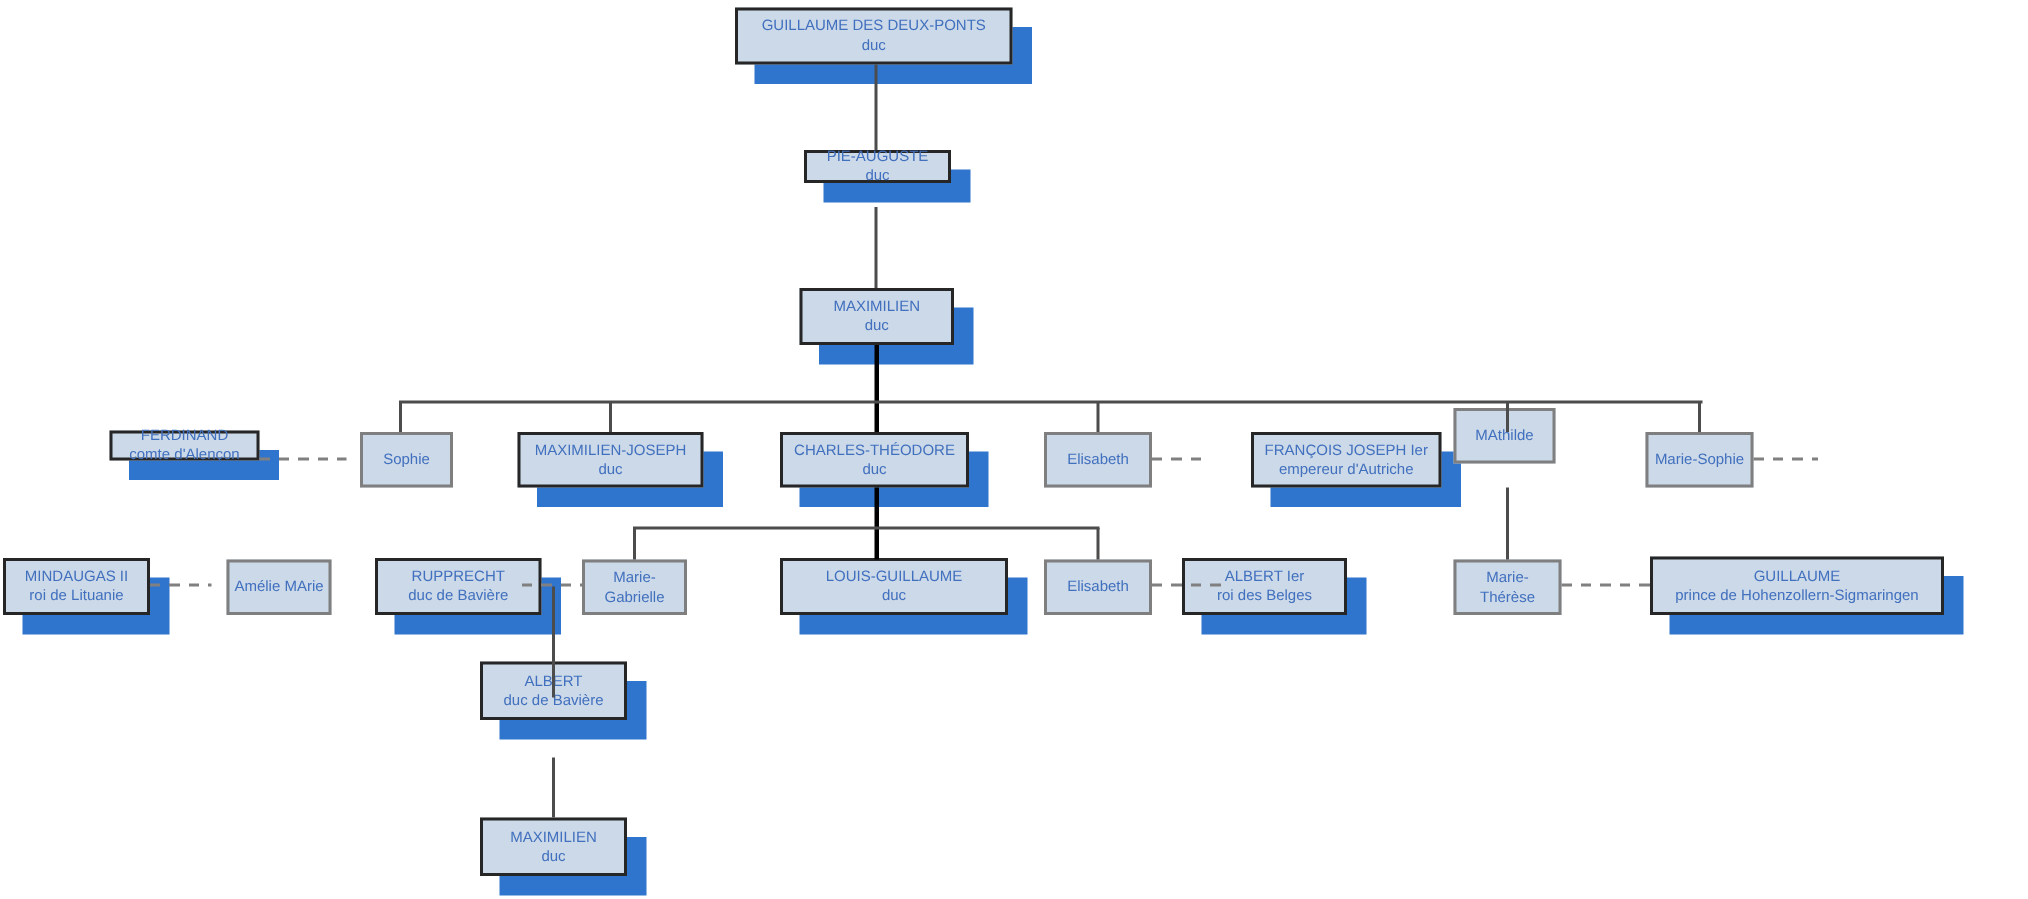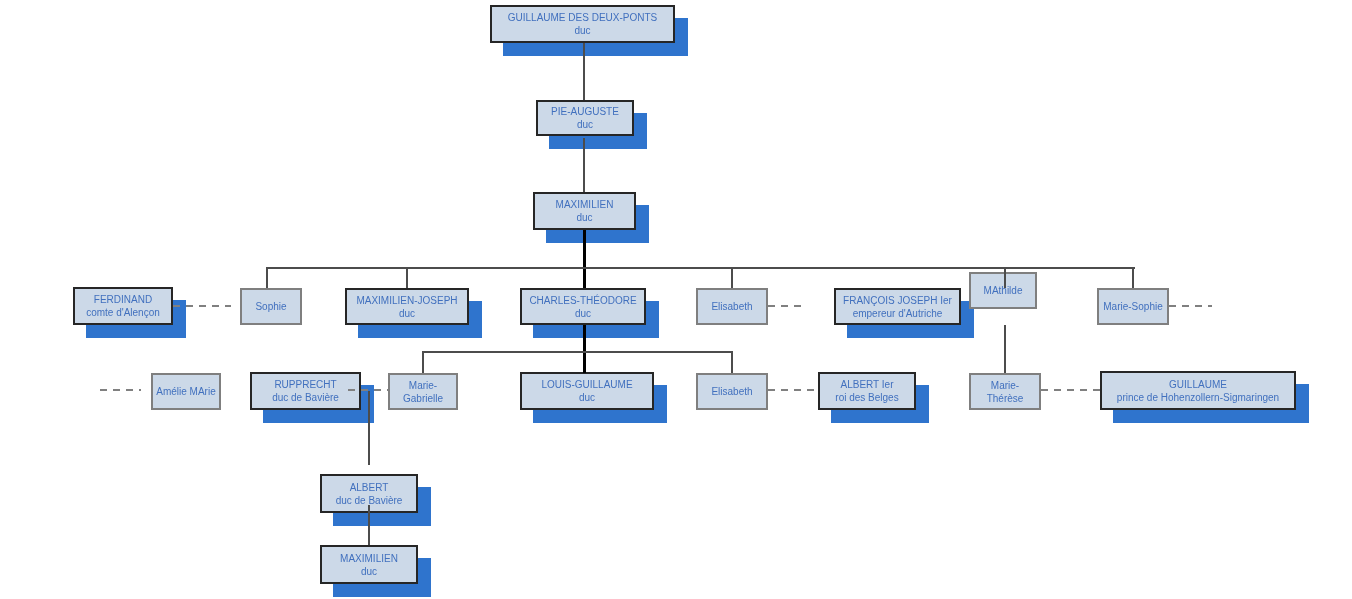--- a/index.html
+++ b/index.html
@@ -50,29 +50,29 @@
   <div class="dash" style="left:1169px;top:305px;width:43px"></div>
   <div class="dash" style="left:100px;top:389px;width:41px"></div>
   <div class="dash" style="left:348px;top:389px;width:40px"></div>
   <div class="dash" style="left:768px;top:389px;width:50px"></div>
   <div class="dash" style="left:1041px;top:389px;width:59px"></div>
 
   <div class="node shadowed" style="left:490px;top:5px;width:185px;height:38px">
     <div class="nm">GUILLAUME DES DEUX-PONTS</div>
     <div class="tt">duc</div>
   </div>
-  <div class="node shadowed" style="left:536px;top:100px;width:98px;height:36px">
+  <div class="node shadowed" style="left:536px;top:100px;width:98px;height:22px">
     <div class="nm">PIE-AUGUSTE</div>
     <div class="tt">duc</div>
   </div>
   <div class="node shadowed" style="left:533px;top:192px;width:103px;height:38px">
     <div class="nm">MAXIMILIEN</div>
     <div class="tt">duc</div>
   </div>
-  <div class="node shadowed" style="left:73px;top:287px;width:100px;height:38px">
+  <div class="node shadowed" style="left:73px;top:287px;width:100px;height:20px">
     <div class="nm">FERDINAND</div>
     <div class="tt">comte d'Alençon</div>
   </div>
   <div class="node plain" style="left:240px;top:288px;width:62px;height:37px">
     <div class="nm">Sophie</div>
   </div>
   <div class="node shadowed" style="left:345px;top:288px;width:124px;height:37px">
     <div class="nm">MAXIMILIEN-JOSEPH</div>
     <div class="tt">duc</div>
   </div>
@@ -86,49 +86,53 @@
   <div class="node shadowed" style="left:834px;top:288px;width:127px;height:37px">
     <div class="nm">FRANÇOIS JOSEPH Ier</div>
     <div class="tt">empereur d'Autriche</div>
   </div>
   <div class="node plain" style="left:969px;top:272px;width:68px;height:37px">
     <div class="nm">MAthilde</div>
   </div>
   <div class="node plain" style="left:1097px;top:288px;width:72px;height:37px">
     <div class="nm">Marie-Sophie</div>
   </div>
+  <div class="node shadowed" style="left:2px;top:372px;width:98px;height:38px">
+    <div class="nm">MINDAUGAS II</div>
+    <div class="tt">roi de Lituanie</div>
+  </div>
   <div class="node plain" style="left:151px;top:373px;width:70px;height:37px">
     <div class="nm">Amélie MArie</div>
   </div>
   <div class="node shadowed" style="left:250px;top:372px;width:111px;height:38px">
     <div class="nm">RUPPRECHT</div>
     <div class="tt">duc de Bavière</div>
   </div>
   <div class="node plain" style="left:388px;top:373px;width:70px;height:37px">
     <div class="nm">Marie-Gabrielle</div>
   </div>
-  <div class="node shadowed" style="left:520px;top:372px;width:134px;height:38px">
+  <div class="node shadowed" style="left:520px;top:372px;width:152px;height:38px">
     <div class="nm">LOUIS-GUILLAUME</div>
     <div class="tt">duc</div>
   </div>
   <div class="node plain" style="left:696px;top:373px;width:72px;height:37px">
     <div class="nm">Elisabeth</div>
   </div>
-  <div class="node shadowed" style="left:818px;top:372px;width:98px;height:38px">
+  <div class="node shadowed" style="left:788px;top:372px;width:110px;height:38px">
     <div class="nm">ALBERT Ier</div>
     <div class="tt">roi des Belges</div>
   </div>
   <div class="node plain" style="left:969px;top:373px;width:72px;height:37px">
     <div class="nm">Marie-Thérèse</div>
   </div>
   <div class="node shadowed" style="left:1100px;top:371px;width:196px;height:39px">
     <div class="nm">GUILLAUME</div>
     <div class="tt">prince de Hohenzollern-Sigmaringen</div>
   </div>
-  <div class="node shadowed" style="left:320px;top:474px;width:98px;height:39px">
+  <div class="node shadowed" style="left:320px;top:441px;width:98px;height:39px">
     <div class="nm">ALBERT</div>
     <div class="tt">duc de Bavière</div>
   </div>
   <div class="node shadowed" style="left:320px;top:545px;width:98px;height:39px">
     <div class="nm">MAXIMILIEN</div>
     <div class="tt">duc</div>
   </div>
 
 </div>
 

